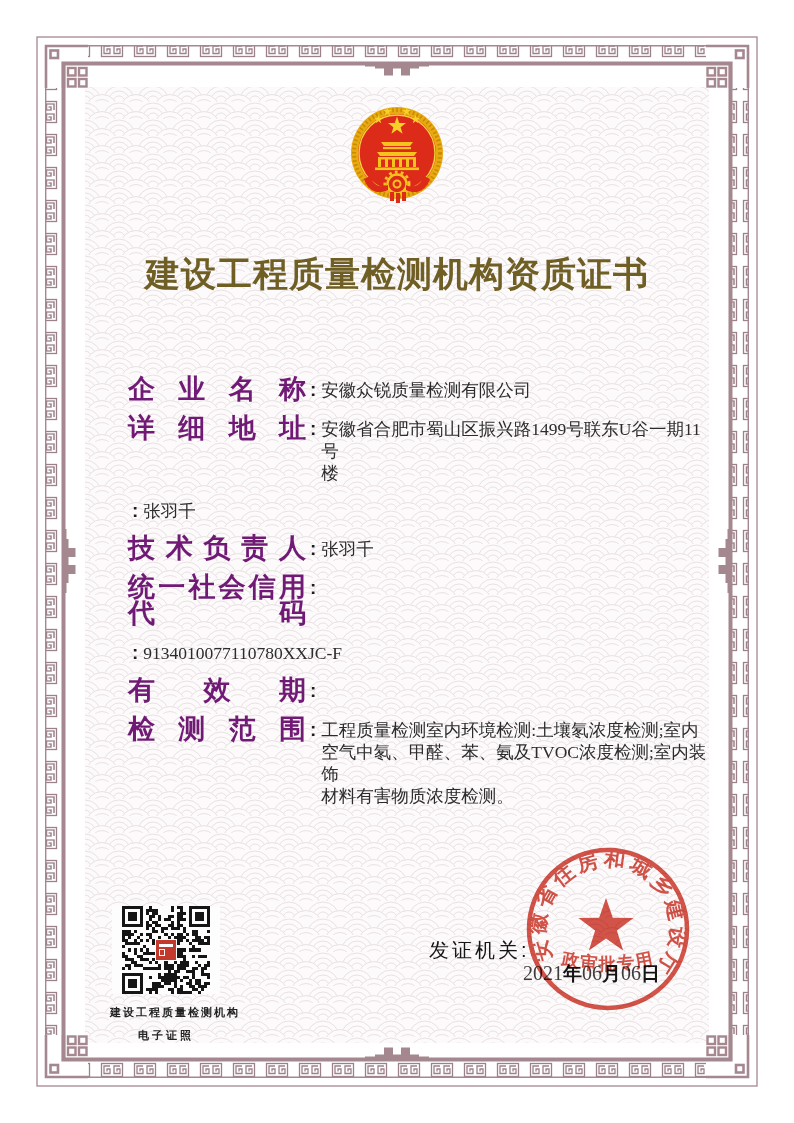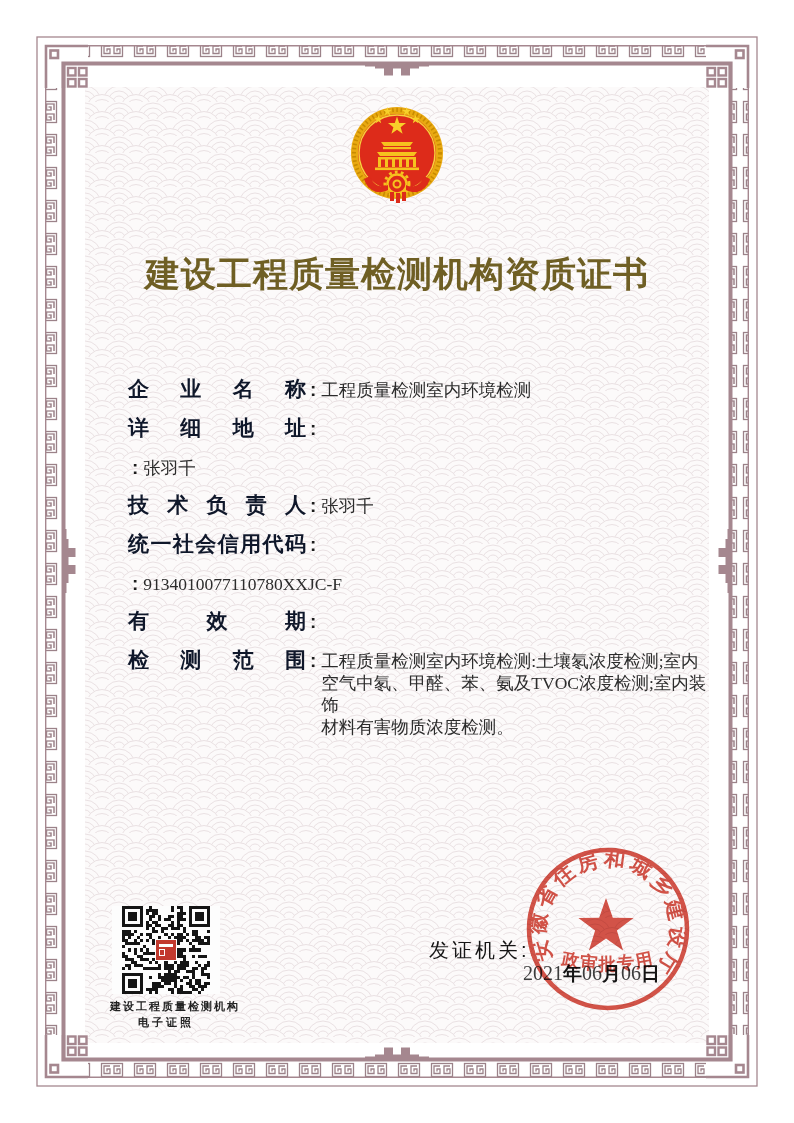--- a/index.html
+++ b/index.html
@@ -7,31 +7,31 @@
        font-family:"Liberation Sans",sans-serif;}
   .layer{position:absolute;left:0;top:0;}
   
   .title{position:absolute;left:0;top:251px;width:794px;text-align:center;
          font-size:35px;font-weight:700;letter-spacing:1px;color:#6f5f24;}
   
   .emblem{position:absolute;left:344px;top:96px;}
   
   .fields{position:absolute;left:128px;top:376px;width:584px;}
   .row{display:flex;align-items:flex-start;margin-bottom:13px;}
-  .flabel{display:inline-block;width:178px;font-size:21px;font-weight:700;color:#0f172a;
+  .flabel{display:inline-block;width:178px;font-size:27px;font-weight:700;color:#701a75;
           line-height:26px;text-align:justify;text-align-last:justify;flex:0 0 178px;}
   .colon{font-size:19px;font-weight:700;color:#1d1d1d;margin:5px 5px 0 4px;line-height:18px;}
   .fvalue{font-family:"Liberation Serif",serif;font-size:17.5px;color:#2c2c2c;
           line-height:22px;padding-top:3px;white-space:pre-line;flex:1;}
   
   .qrblock{position:absolute;left:110px;top:906px;width:112px;text-align:center;}
   .qrblock svg{background:#fdfdfd;display:block;margin:0 auto;}
   .qrcap{font-family:"Liberation Serif",serif;font-weight:600;font-size:11px;color:#222;
-         letter-spacing:2px;white-space:nowrap;margin-top:5px;}
-  .qrcap.l2{margin-top:1px;letter-spacing:3px;}
+         letter-spacing:2px;white-space:nowrap;margin-top:11px;}
+  .qrcap.l2{margin-top:8px;letter-spacing:3px;}
   
   .issuer{position:absolute;left:429px;top:937px;font-size:20px;font-weight:400;
           letter-spacing:3px;color:#161616;}
   .date{position:absolute;left:523px;top:961px;display:flex;align-items:baseline;}
   .date .num{font-family:"Liberation Serif",serif;font-size:20px;color:#3c3c3c;}
   .date .unit{font-size:19px;font-weight:700;color:#141414;}
   
   .seal{position:absolute;left:522px;top:843px;opacity:.87;mix-blend-mode:multiply;
         pointer-events:none;}
 </style>
@@ -155,25 +155,27 @@
     <rect x="58" y="96" width="4" height="9"></rect>
   </g>
 </svg>
 
 <div class="title">建设工程质量检测机构资质证书</div>
 
 <div class="fields">
   <div class="row">
     <span class="flabel">企业名称</span>
     <span class="colon">:</span>
-    <span class="fvalue">工程质量检测室内环境检测</span>
+    <span class="fvalue">安徽众锐质量检测有限公司</span>
   </div>
   <div class="row">
     <span class="flabel">详细地址</span>
     <span class="colon">:</span>
+    <span class="fvalue">安徽省合肥市蜀山区振兴路1499号联东U谷一期11号
+楼</span>
   </div>
   <div class="row">
     <span class="colon">:</span>
     <span class="fvalue">张羽千</span>
   </div>
   <div class="row">
     <span class="flabel">技术负责人</span>
     <span class="colon">:</span>
     <span class="fvalue">张羽千</span>
   </div>

